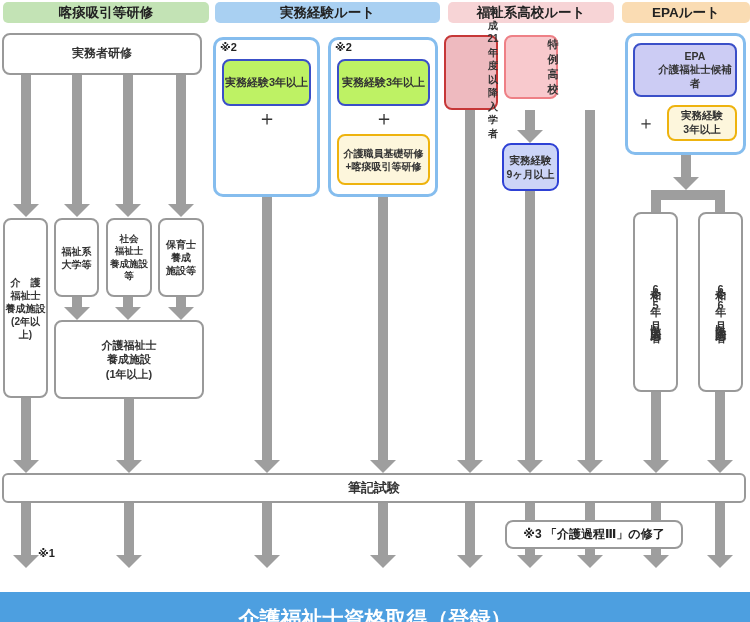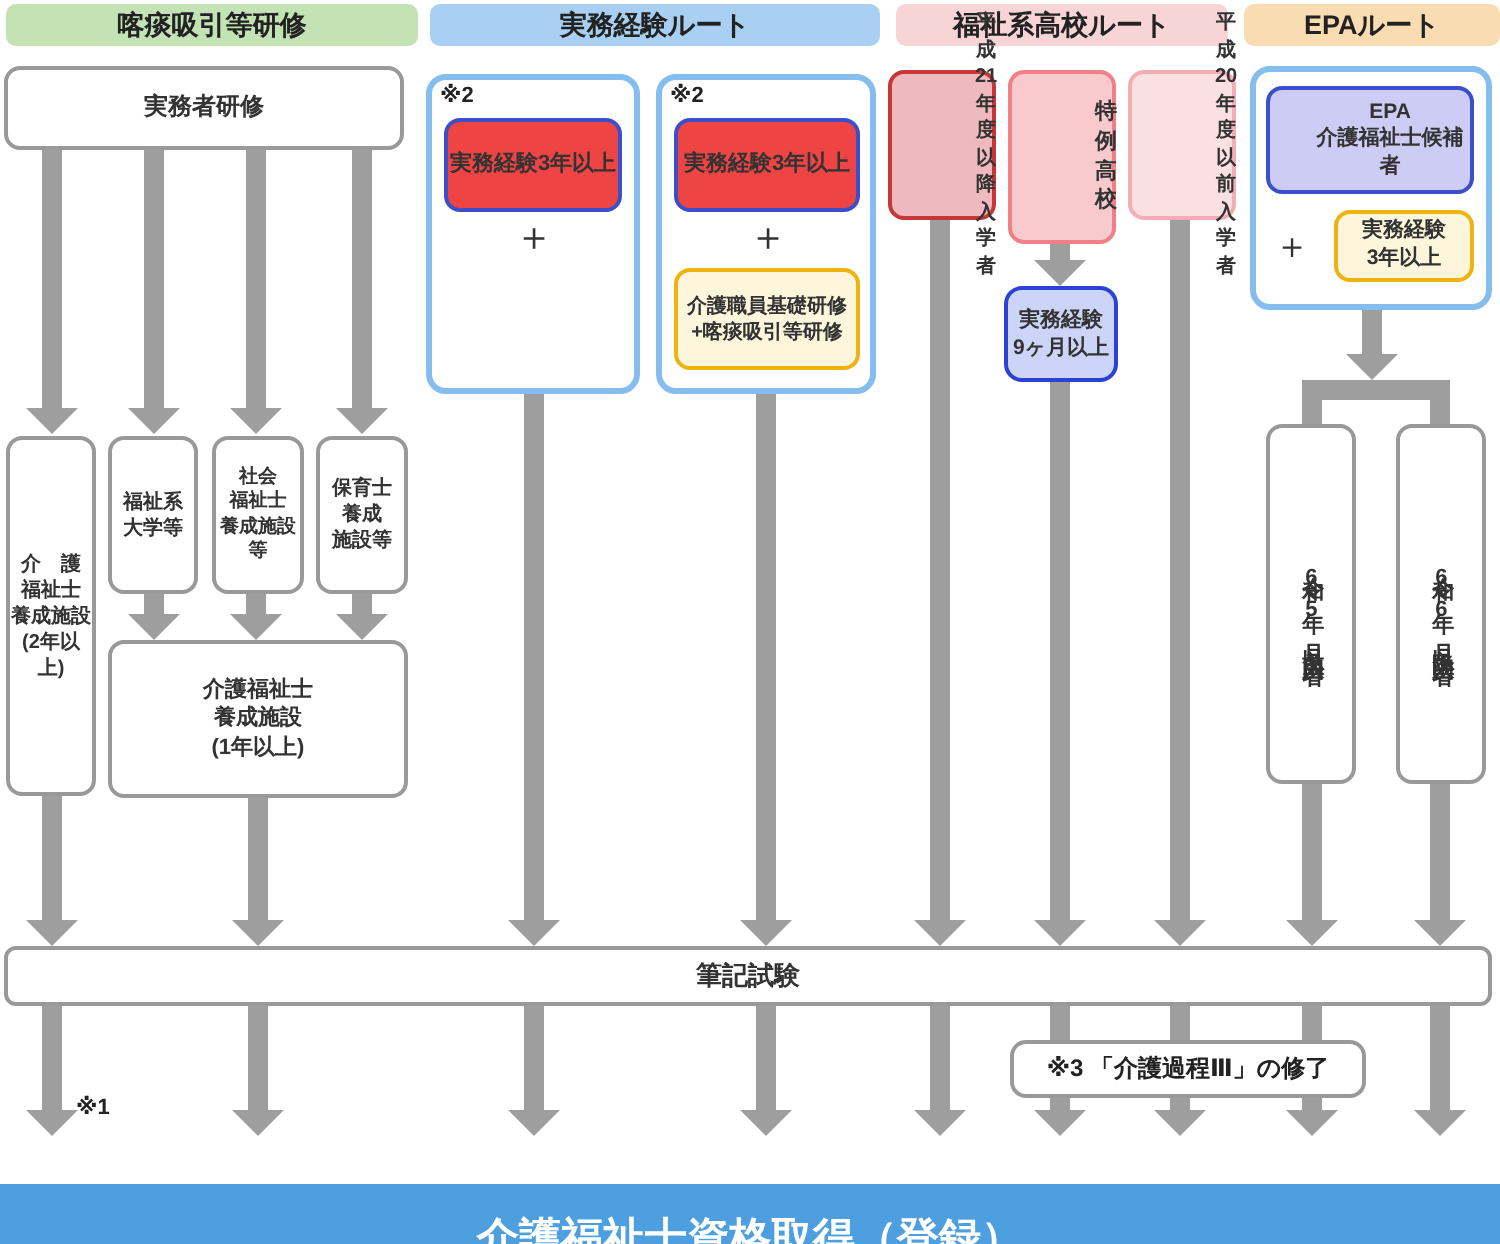--- a/index.html
+++ b/index.html
@@ -8,21 +8,21 @@
   .abs{position:absolute;box-sizing:border-box;}
   .center{display:flex;align-items:center;justify-content:center;text-align:center;}
   .hdr{top:2px;height:21px;border-radius:5px;font-weight:bold;font-size:13.5px;color:#222;z-index:2;}
   .hdr-yosei{background:#c3e3b5;}
   .hdr-jitsumu{background:#a9d0f2;}
   .hdr-fukushi{background:#f7d4d6;}
   .hdr-epa{background:#fadcb3;}
   .gbox{background:#fff;border:2px solid #999;border-radius:8px;color:#333;
         font-weight:bold;white-space:pre-line;line-height:1.3;z-index:2;}
   .outer{background:#fff;border:3px solid #85bdee;border-radius:10px;z-index:2;}
-  .bluebox{background:#ef4444;border:2px solid #3a4fc8;border-radius:8px;color:#333;
+  .bluebox{background:#bef264;border:2px solid #3a4fc8;border-radius:8px;color:#333;
            font-weight:bold;white-space:pre-line;line-height:1.3;z-index:3;}
   .yellowbox{background:#fdf6dc;border:2px solid #eeb30e;border-radius:8px;color:#333;
              font-weight:bold;white-space:pre-line;line-height:1.3;z-index:3;}
   .pinkbox{border-radius:8px;color:#333;font-weight:bold;white-space:pre-line;line-height:1.35;z-index:2;padding-left:44px;}
   .p21{background:#eebabf;border:2.5px solid #c63737;}
   .ptok{background:#f8c9cd;border:2.5px solid #ee8086;}
   .p20{background:#fbe0e2;border:2.5px solid #f3aeb5;}
   .j9{background:#ccd5f7;border:2.5px solid #2e41d5;border-radius:9px;color:#333;
       font-weight:bold;white-space:pre-line;line-height:1.35;z-index:2;}
   .vert{writing-mode:vertical-rl;text-orientation:upright;letter-spacing:2px;}
@@ -133,23 +133,21 @@
 
   <div class="abs outer" style="left:328px;top:37px;width:110px;height:160px;"></div>
   <div class="abs note" style="left:335px;top:41px;">※2</div>
   <div class="abs center bluebox" style="left:337px;top:59px;width:93px;height:47px;font-size:11px;">実務経験3年以上</div>
   <div class="abs center plus" style="left:373px;top:107px;width:22px;height:22px;">＋</div>
   <div class="abs center yellowbox" style="left:337px;top:134px;width:93px;height:51px;font-size:10px;">介護職員基礎研修
 +喀痰吸引等研修</div>
 
   <div class="abs center pinkbox p21" style="left:444px;top:35px;width:54px;height:75px;font-size:10px;">平成21年度
 以降入学者</div>
-  <div class="abs center pinkbox ptok" style="left:504px;top:35px;width:54px;height:87px;font-size:11px;">特例高校</div>
-  <div class="abs center pinkbox p20" style="left:564px;top:35px;width:54px;height:75px;font-size:10px;">平成20年度
-以前入学者</div>
+  <div class="abs center pinkbox ptok" style="left:504px;top:35px;width:54px;height:64px;font-size:11px;">特例高校</div>
   <div class="abs center j9" style="left:502px;top:143px;width:57px;height:48px;font-size:10.5px;">実務経験
 9ヶ月以上</div>
 
   <div class="abs outer" style="left:625px;top:33px;width:121px;height:122px;"></div>
   <div class="abs center bluebox" style="left:633px;top:43px;width:104px;height:54px;font-size:10.5px;background:#ccccf4;padding-left:20px;">EPA
 介護福祉士候補者</div>
   <div class="abs center plus" style="left:637px;top:112px;width:18px;height:22px;font-size:18px;">＋</div>
   <div class="abs center yellowbox" style="left:667px;top:105px;width:70px;height:36px;font-size:10.5px;">実務経験
 3年以上</div>
   <div class="abs center gbox vert" style="left:633px;top:212px;width:45px;height:180px;font-size:11px;">令和6年5月以前入国者</div>

